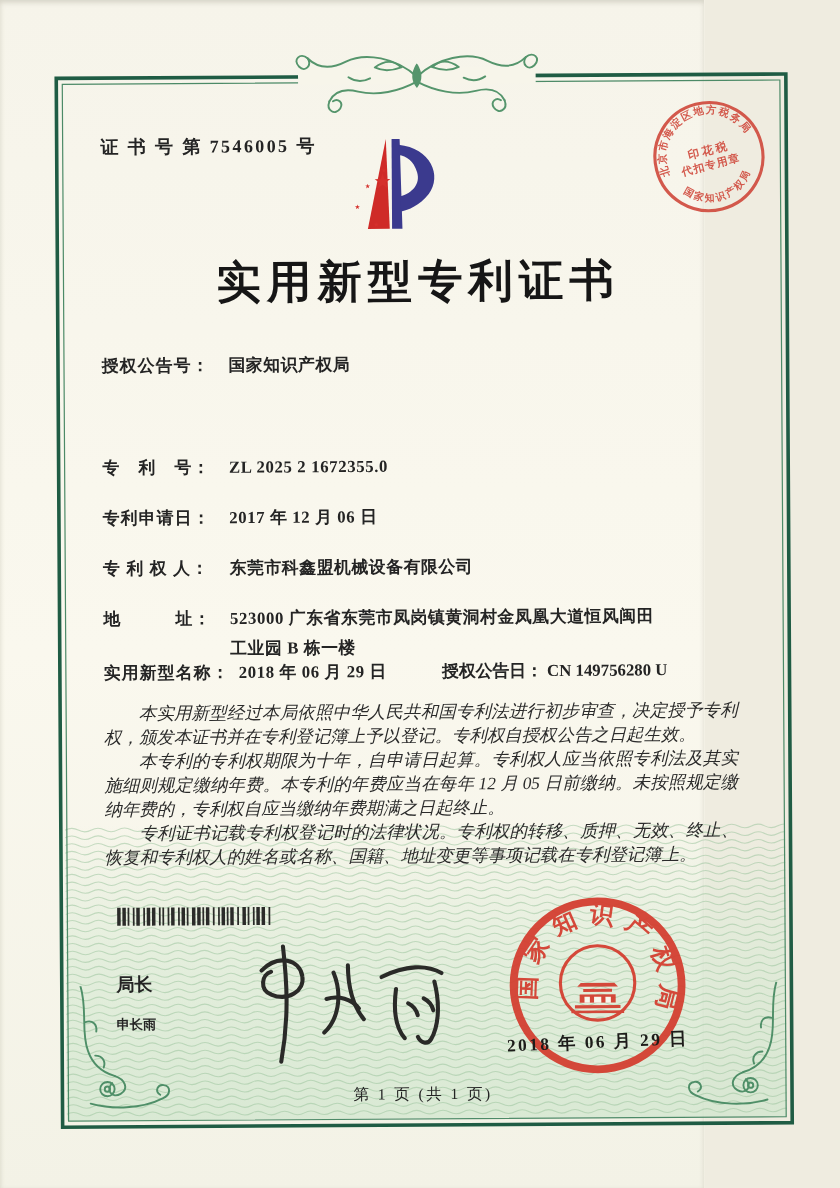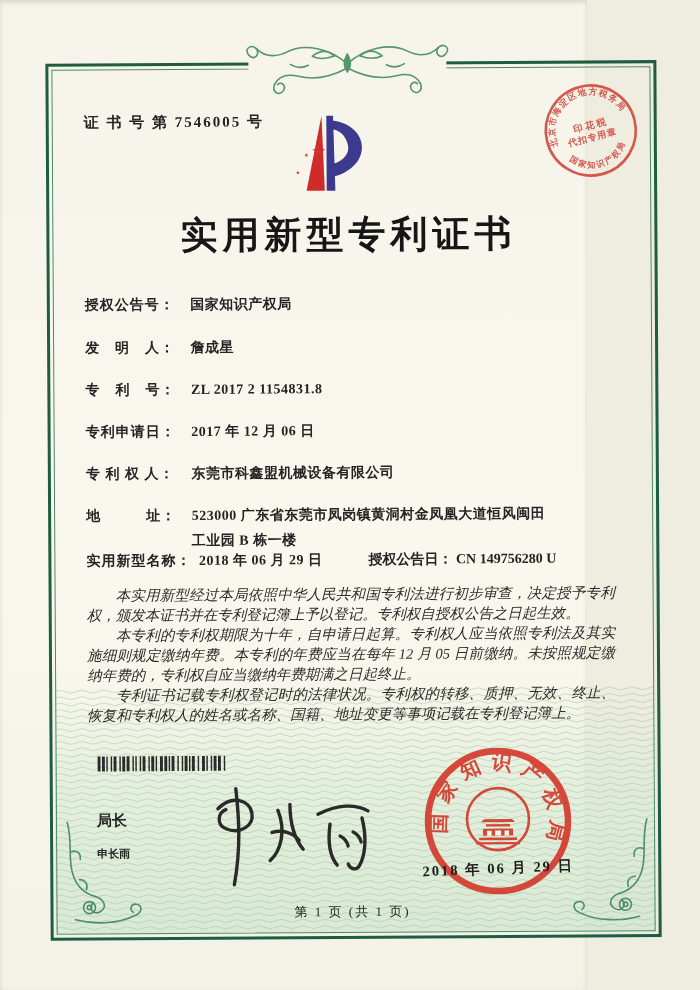--- a/index.html
+++ b/index.html
@@ -153,27 +153,23 @@
       <use href="#star" transform="translate(22,67) scale(0.34)"></use>
     </g>
   </svg>
 
   <div class="title">实用新型专利证书</div>
 
   <div class="row" style="top:295px">
     <span class="lbl">授权公告号：</span>
     <span class="val">国家知识产权局</span>
   </div>
-  <div class="row" style="top:338px">
-    <span class="lbl">发　明　人：</span>
-    <span class="val">詹成星</span>
-  </div>
   <div class="row" style="top:380px">
     <span class="lbl">专　利　号：</span>
-    <span class="val">ZL 2017 2 1154831.8</span>
+    <span class="val">ZL 2025 2 1672355.0</span>
   </div>
   <div class="row" style="top:422px">
     <span class="lbl">专利申请日：</span>
     <span class="val">2017 年 12 月 06 日</span>
   </div>
   <div class="row" style="top:464px">
     <span class="lbl">专 利 权 人：</span>
     <span class="val">东莞市科鑫盟机械设备有限公司</span>
   </div>
   <div class="row" style="top:506px">

